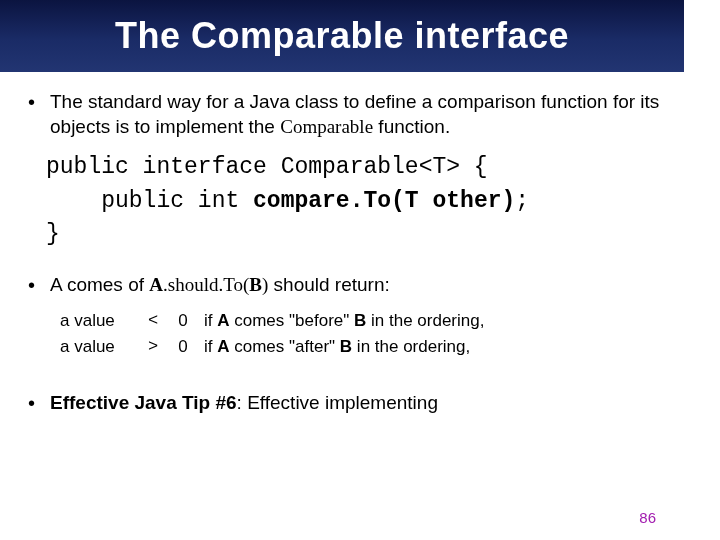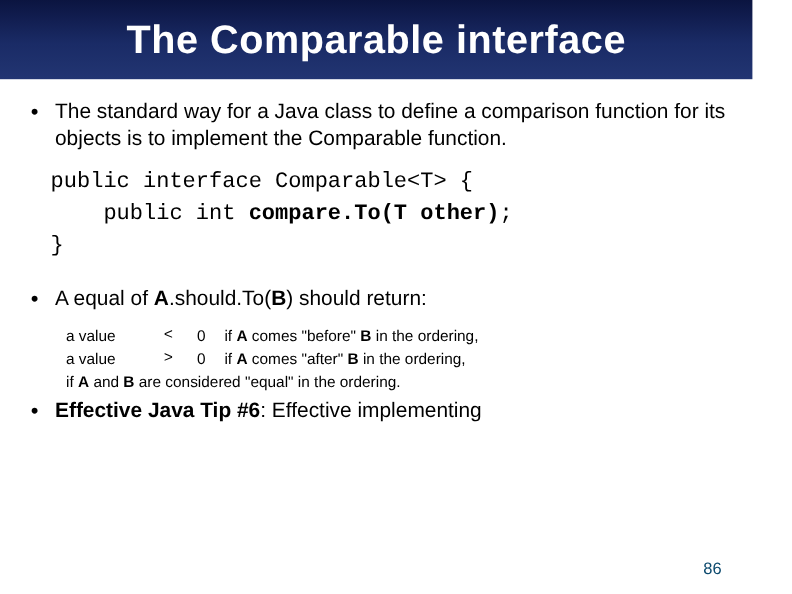--- a/index.html
+++ b/index.html
@@ -19,53 +19,53 @@
     font-weight: bold;
     letter-spacing: 0.5px;
   }
 
   .body { padding: 18px 24px 0 28px; }
 
   .bullet { display: flex; margin-bottom: 10px; font-size: 19px; line-height: 1.3; }
   .bullet .dot { width: 22px; flex: 0 0 22px; font-size: 20px; line-height: 1.2; }
   .bullet .txt { flex: 1; }
 
-  .mono { font-family: Liberation Sans, sans-serif; }
+  .mono { font-family: Liberation Serif, serif; }
 
   .codeblock {
     font-family: "Courier New", Courier, monospace;
-    font-size: 20px;
+    font-size: 23px;
     line-height: 1.45;
     margin: 12px 0 22px 18px;
     white-space: pre;
   }
   .codeblock .bold { font-weight: bold; }
 
   .section2 { margin-top: 6px; }
 
   .rules {
-    margin: 6px 0 4px 32px;
-    font-size: 14px;
+    margin: 6px 0 32px 32px;
+    font-size: 17px;
     line-height: 1.5;
   }
   .rules .row { display: flex; gap: 10px; }
   .rules .c1 { width: 74px; }
   .rules .c2 { width: 18px; font-family: "Courier New", monospace; text-align: center; }
   .rules .c3 { width: 22px; text-align: center; }
   .rules .c4 { flex: 1; }
   .rules .row.last .c1 { width: 114px; }
 
   .b { font-weight: bold; }
 
   .page-num {
     position: absolute;
     right: 28px;
     bottom: 14px;
     font-size: 15px;
-    color: #0c4a6e;
+    color: #a21caf;
   }
 </style>
 </head>
 <body>
 
 <div class="slide">
 
   <div class="title-band">
     <div class="title-text">The Comparable interface</div>
   </div>
@@ -79,21 +79,21 @@
       </div>
     </div>
 
     <div class="codeblock"><span>public interface Comparable&lt;T&gt; {</span>
 <span>    public int </span><span class="bold">compare.To(T other)</span><span>;</span>
 <span>}</span></div>
 
     <div class="bullet section2">
       <div class="dot">•</div>
       <div class="txt">
-        <span>A equal of  </span><span class="mono b">A</span><span class="mono">.</span><span class="mono">should.To(</span><span class="mono b">B</span><span class="mono">)</span><span>  should return:</span>
+        <span>A comes of  </span><span class="mono b">A</span><span class="mono">.</span><span class="mono">should.To(</span><span class="mono b">B</span><span class="mono">)</span><span>  should return:</span>
       </div>
     </div>
 
     <div class="rules">
       <div class="row">
         <div class="c1">a value</div>
         <div class="c2">&lt;</div>
         <div class="c3">0</div>
         <div class="c4">
           <span>if </span><span class="b">A</span><span> comes "before" </span><span class="b">B</span><span> in the ordering,</span>
@@ -102,23 +102,20 @@
       <div class="row">
         <div class="c1">a value</div>
         <div class="c2">&gt;</div>
         <div class="c3">0</div>
         <div class="c4">
           <span>if </span><span class="b">A</span><span> comes "after" </span><span class="b">B</span><span> in the ordering,</span>
         </div>
       </div>
       <div class="row last">
 
-        <div class="c4">
-          <span>if </span><span class="b">A</span><span> and </span><span class="b">B</span><span> are considered "equal" in the ordering.</span>
-        </div>
       </div>
     </div>
 
     <div class="bullet">
       <div class="dot">•</div>
       <div class="txt">
         <span class="b">Effective Java Tip #6</span><span>: Effective implementing</span>
       </div>
     </div>
 

